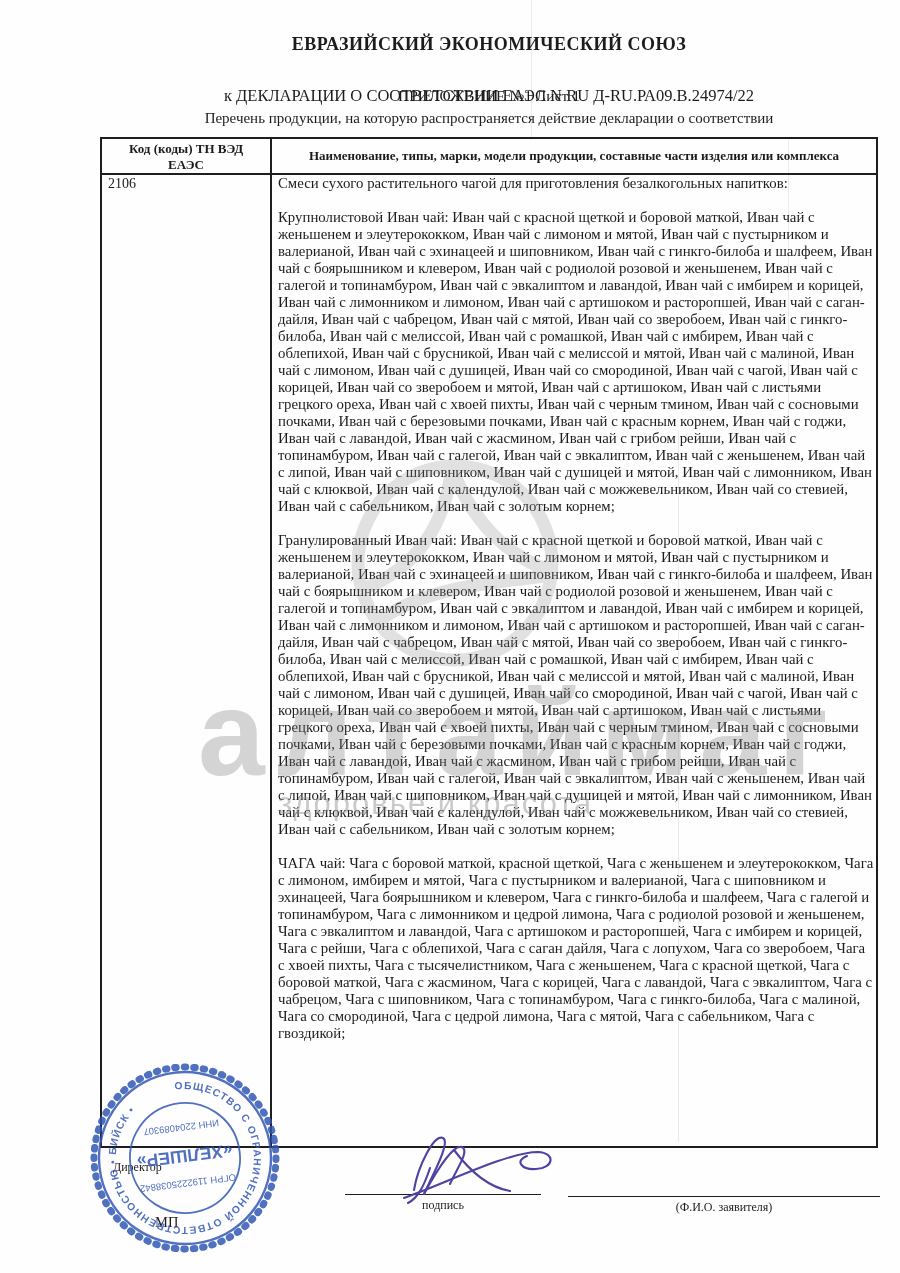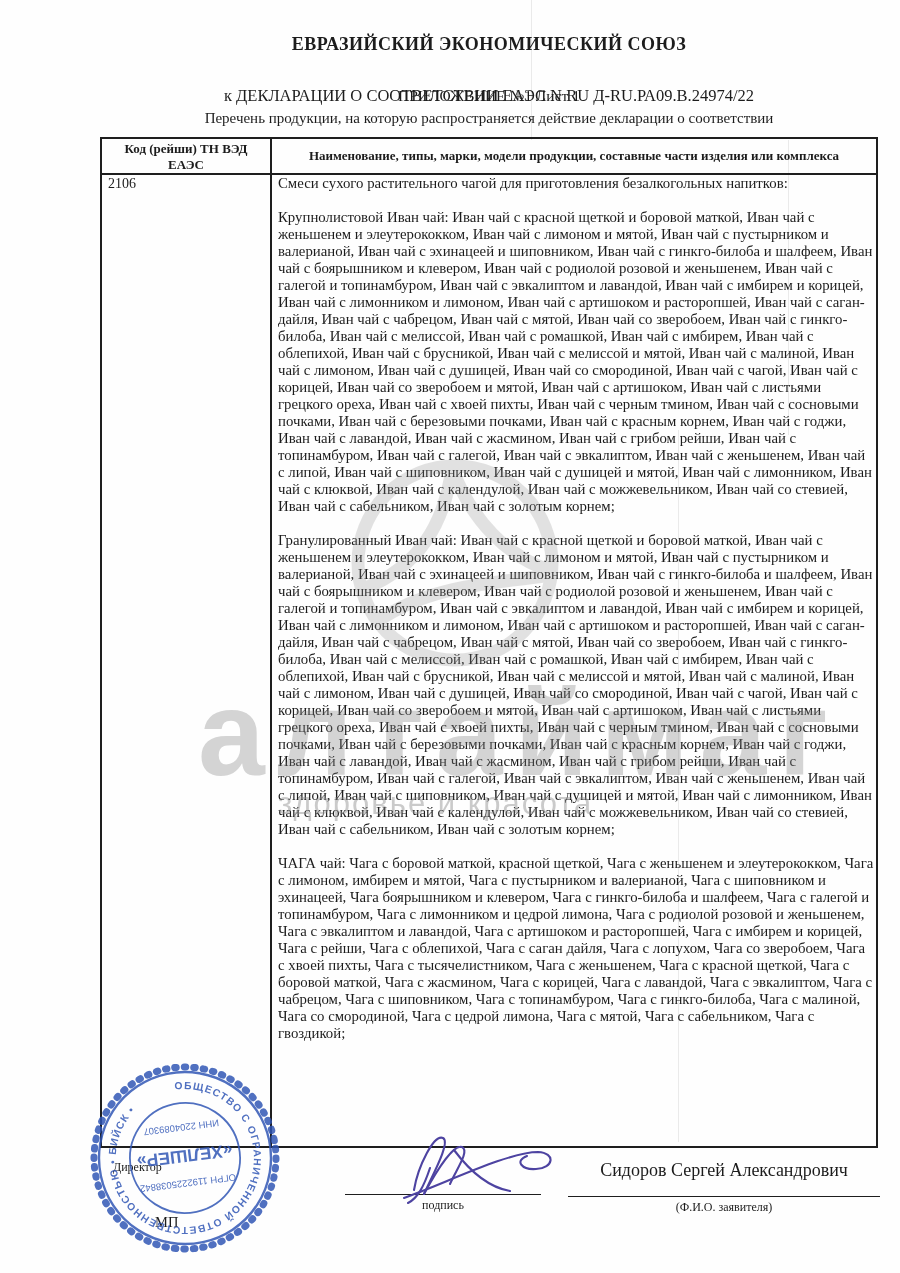--- a/index.html
+++ b/index.html
@@ -53,21 +53,21 @@
   <div class="crease" style="left:678px;top:430px;height:712px;"></div>
 
   <div class="hdr hdr1">ЕВРАЗИЙСКИЙ ЭКОНОМИЧЕСКИЙ СОЮЗ</div>
   <div class="hdr hdr2">ПРИЛОЖЕНИЕ №1 Лист 1</div>
   <div class="hdr hdr3">к ДЕКЛАРАЦИИ  О СООТВЕТСТВИИ ЕАЭС N RU Д-RU.РА09.В.24974/22</div>
   <div class="hdr hdr4">Перечень продукции, на которую распространяется действие декларации о соответствии</div>
 
   <div class="tbl">
     <div class="hrow"></div>
     <div class="vline"></div>
-    <div class="c1h">Код (рейши) ТН ВЭД ЕАЭС</div>
+    <div class="c1h">Код (коды) ТН ВЭД ЕАЭС</div>
     <div class="c2h">Наименование, типы, марки, модели продукции, составные части изделия или комплекса</div>
     <div class="code">2106</div>
     <div class="body">
       <p>Смеси сухого растительного чагой для приготовления безалкогольных напитков:</p>
       <p>Крупнолистовой Иван чай: Иван чай с красной щеткой и боровой маткой, Иван чай с женьшенем и элеутерококком, Иван чай с лимоном и мятой, Иван чай с пустырником и валерианой, Иван чай с эхинацеей и шиповником, Иван чай с гинкго-билоба и шалфеем, Иван чай с боярышником и клевером, Иван чай с родиолой розовой и женьшенем, Иван чай с галегой и топинамбуром, Иван чай с эвкалиптом и лавандой, Иван чай с имбирем и корицей, Иван чай с лимонником и лимоном, Иван чай с артишоком и расторопшей, Иван чай с саган-дайля, Иван чай с чабрецом, Иван чай с мятой, Иван чай со зверобоем, Иван чай с гинкго-билоба, Иван чай с мелиссой, Иван чай с ромашкой, Иван чай с имбирем, Иван чай с облепихой, Иван чай с брусникой, Иван чай с мелиссой и мятой, Иван чай с малиной, Иван чай с лимоном, Иван чай с душицей, Иван чай со смородиной, Иван чай с чагой, Иван чай с корицей, Иван чай со зверобоем и мятой, Иван чай с артишоком, Иван чай с листьями грецкого ореха, Иван чай с хвоей пихты, Иван чай с черным тмином, Иван чай с сосновыми почками, Иван чай с березовыми почками, Иван чай с красным корнем, Иван чай с годжи, Иван чай с лавандой, Иван чай с жасмином, Иван чай с грибом рейши, Иван чай с топинамбуром, Иван чай с галегой, Иван чай с эвкалиптом, Иван чай с женьшенем, Иван чай с липой, Иван чай с шиповником, Иван чай с душицей и мятой, Иван чай с лимонником, Иван чай с клюквой, Иван чай с календулой, Иван чай с можжевельником, Иван чай со стевией, Иван чай с сабельником, Иван чай с золотым корнем;</p>
       <p>Гранулированный Иван чай: Иван чай с красной щеткой и боровой маткой, Иван чай с женьшенем и элеутерококком, Иван чай с лимоном и мятой, Иван чай с пустырником и валерианой, Иван чай с эхинацеей и шиповником, Иван чай с гинкго-билоба и шалфеем, Иван чай с боярышником и клевером, Иван чай с родиолой розовой и женьшенем, Иван чай с галегой и топинамбуром, Иван чай с эвкалиптом и лавандой, Иван чай с имбирем и корицей, Иван чай с лимонником и лимоном, Иван чай с артишоком и расторопшей, Иван чай с саган-дайля, Иван чай с чабрецом, Иван чай с мятой, Иван чай со зверобоем, Иван чай с гинкго-билоба, Иван чай с мелиссой, Иван чай с ромашкой, Иван чай с имбирем, Иван чай с облепихой, Иван чай с брусникой, Иван чай с мелиссой и мятой, Иван чай с малиной, Иван чай с лимоном, Иван чай с душицей, Иван чай со смородиной, Иван чай с чагой, Иван чай с корицей, Иван чай со зверобоем и мятой, Иван чай с артишоком, Иван чай с листьями грецкого ореха, Иван чай с хвоей пихты, Иван чай с черным тмином, Иван чай с сосновыми почками, Иван чай с березовыми почками, Иван чай с красным корнем, Иван чай с годжи, Иван чай с лавандой, Иван чай с жасмином, Иван чай с грибом рейши, Иван чай с топинамбуром, Иван чай с галегой, Иван чай с эвкалиптом, Иван чай с женьшенем, Иван чай с липой, Иван чай с шиповником, Иван чай с душицей и мятой, Иван чай с лимонником, Иван чай с клюквой, Иван чай с календулой, Иван чай с можжевельником, Иван чай со стевией, Иван чай с сабельником, Иван чай с золотым корнем;</p>
       <p>ЧАГА чай: Чага с боровой маткой, красной щеткой, Чага с женьшенем и элеутерококком, Чага с лимоном, имбирем и мятой, Чага с пустырником и валерианой, Чага с шиповником и эхинацеей, Чага боярышником и клевером, Чага с гинкго-билоба и шалфеем, Чага с галегой и топинамбуром, Чага с лимонником и цедрой лимона, Чага с родиолой розовой и женьшенем, Чага с эвкалиптом и лавандой, Чага с артишоком и расторопшей, Чага с имбирем и корицей, Чага с рейши, Чага с облепихой, Чага с саган дайля, Чага с лопухом, Чага со зверобоем, Чага с хвоей пихты, Чага с тысячелистником, Чага с женьшенем, Чага с красной щеткой, Чага с боровой маткой, Чага с жасмином, Чага с корицей, Чага с лавандой, Чага с эвкалиптом, Чага с чабрецом, Чага с шиповником, Чага с топинамбуром, Чага с гинкго-билоба, Чага с малиной, Чага со смородиной, Чага с цедрой лимона, Чага с мятой, Чага с сабельником, Чага с гвоздикой;</p>
     </div>
   </div>
 
@@ -78,21 +78,20 @@
       <path d="M 104,12 C 124,66 160,100 200,114"></path>
       <path d="M 30,165 C 80,130 140,128 196,120"></path>
     </g>
   </svg>
   <div class="wm-brand">алтаймаг</div>
   <div class="wm-tag">здоровье и красота</div>
 
   <div class="ftxt" style="left:113px;top:1160px;">Директор</div>
   <div class="sig-line" style="left:345px;top:1194px;width:196px;"></div>
   <div class="cap" style="left:345px;top:1198px;width:196px;">подпись</div>
-  <div class="name">Сидоров Сергей Александрович</div>
   <div class="sig-line" style="left:568px;top:1196px;width:312px;"></div>
   <div class="cap" style="left:568px;top:1200px;width:312px;">(Ф.И.О. заявителя)</div>
   <div class="mp">МП</div>
 
   <svg class="signature" width="175" height="78" viewBox="0 0 175 78">
     <g fill="none" stroke="#4d43a1" stroke-width="2.1" stroke-linecap="round">
       <path d="M 18,64 C 22,40 38,8 47,12 C 55,16 36,50 28,68"></path>
       <path d="M 28,68 C 42,42 58,18 66,21 C 74,25 60,44 54,58"></path>
       <path d="M 8,72 C 48,58 112,26 142,26 C 160,27 158,42 140,43 C 126,44 118,35 131,30"></path>
       <path d="M 58,24 C 76,48 96,62 114,65"></path>

